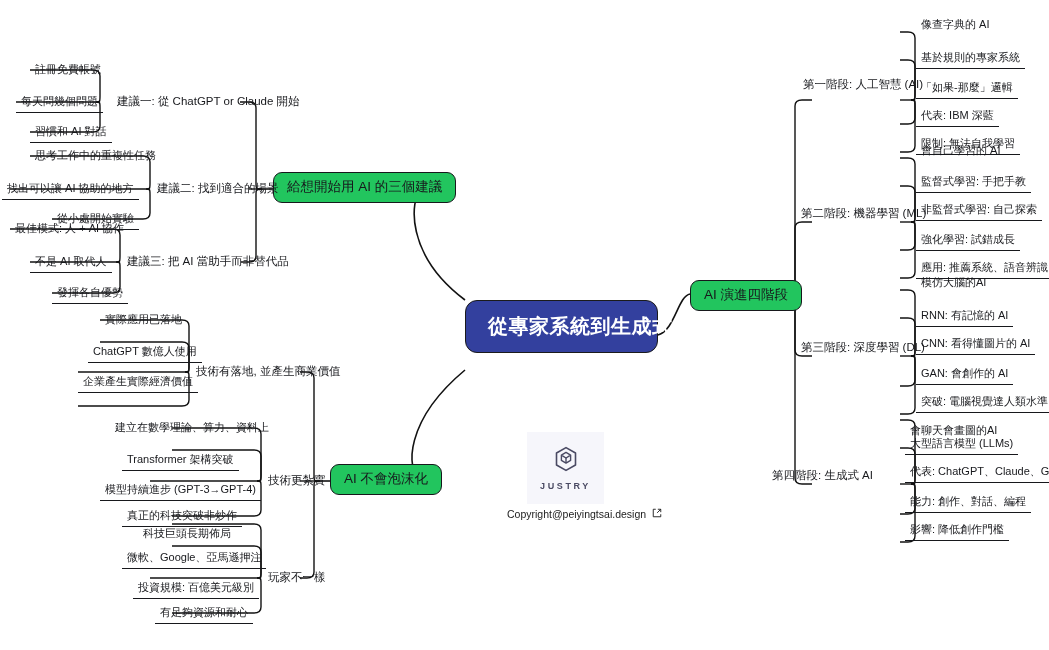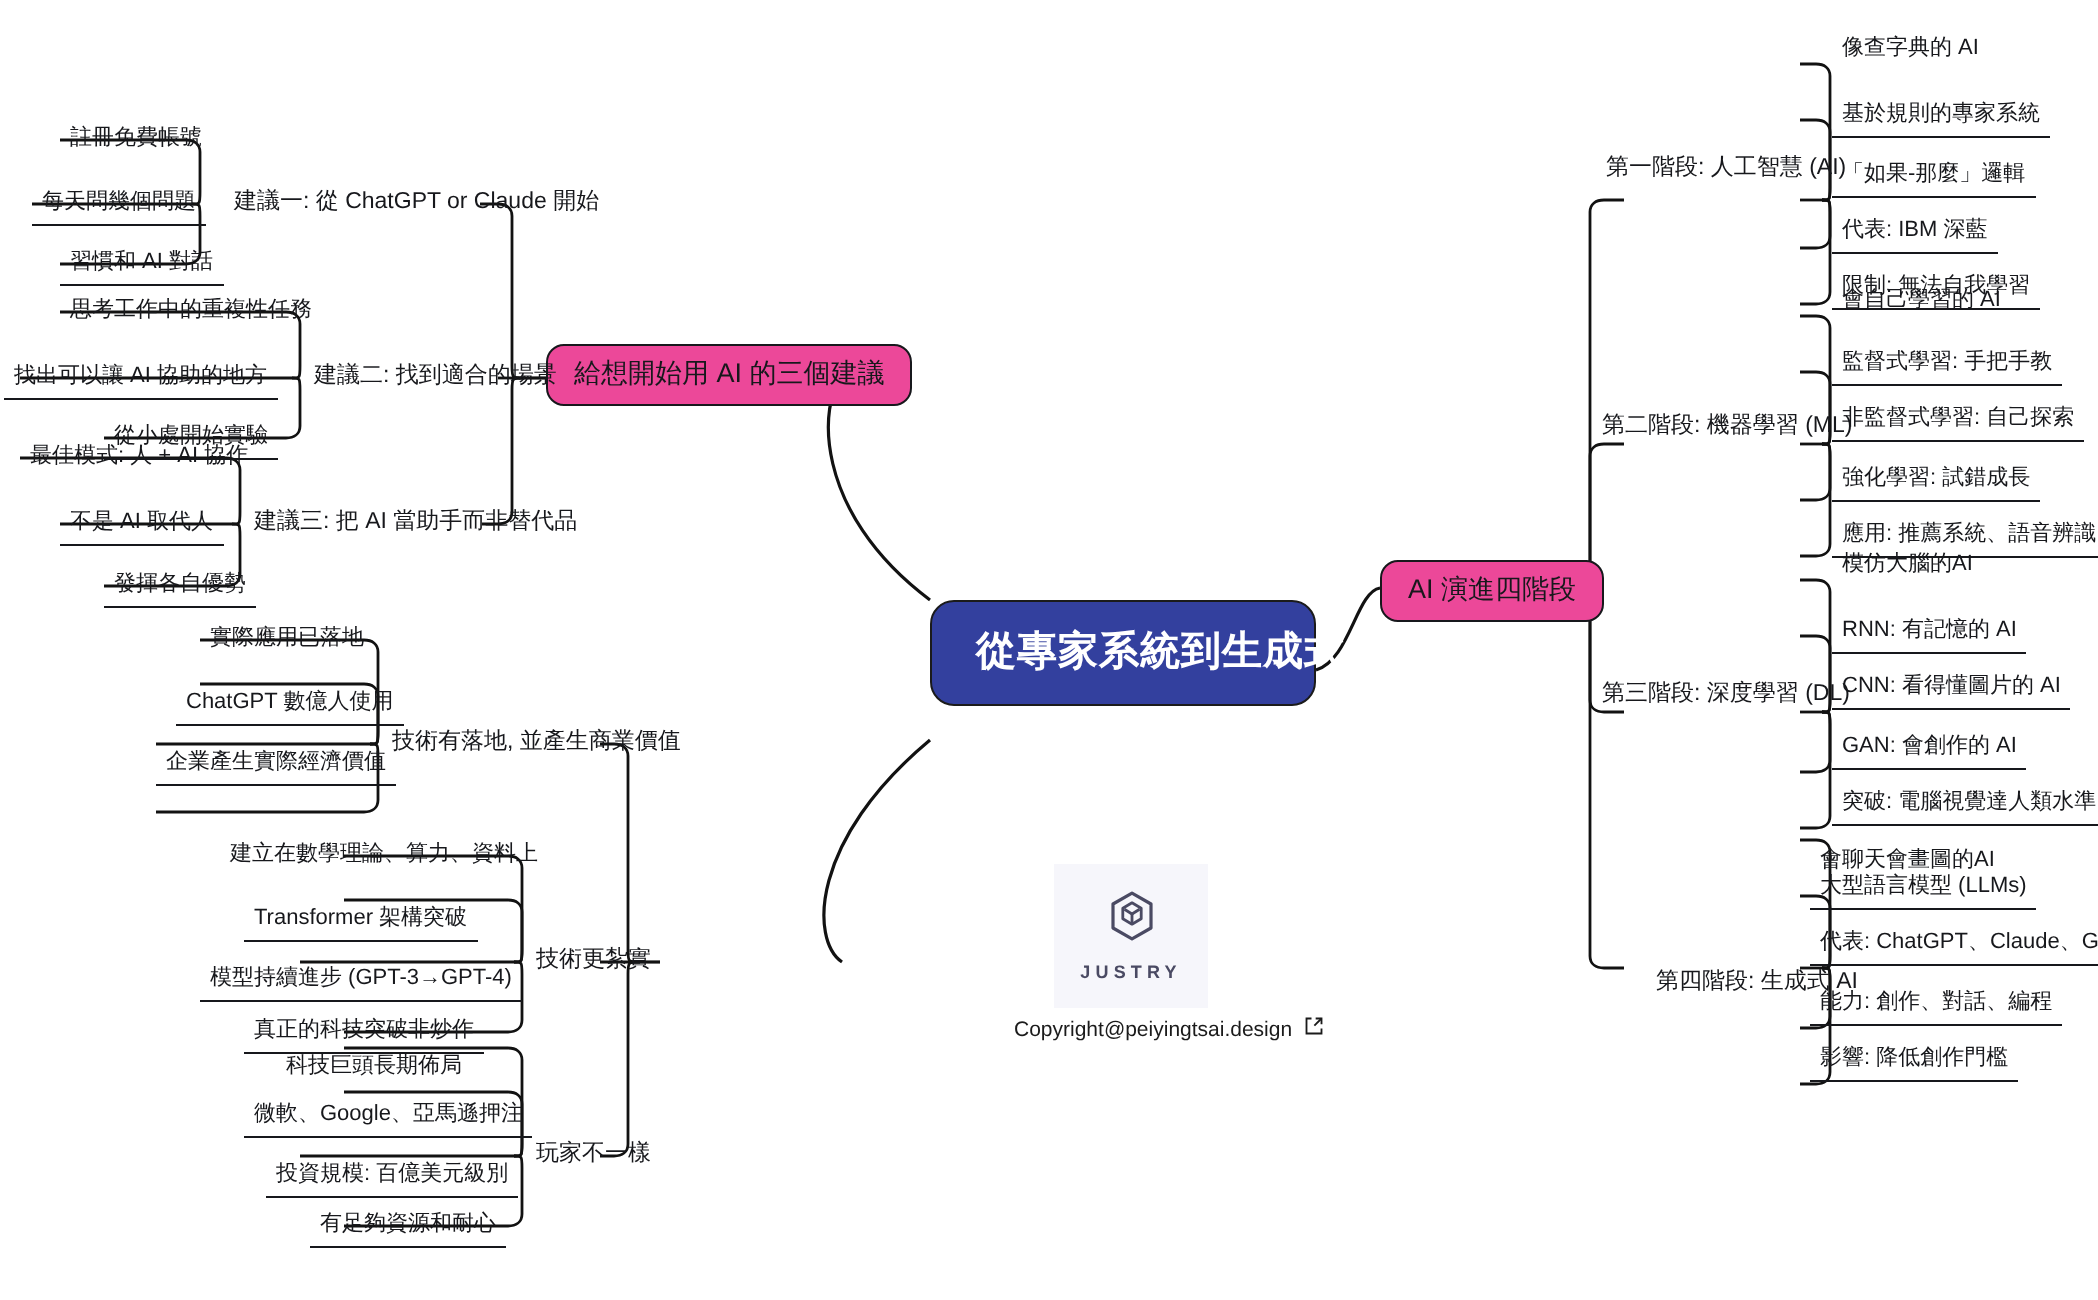--- a/index.html
+++ b/index.html
@@ -26,21 +26,21 @@
     text-align:center;
     font-size:20px;
     font-weight:bold;
     line-height:1.35;
     padding:12px 22px;
     letter-spacing:.5px;
   }
   .central .l2{display:block;}
 
   .branch{
-    background:#ec4899;
+    background:#22c55e;
     color:#17181c;
     border:1.6px solid #17181c;
     border-radius:9px;
     font-size:13.5px;
     padding:7px 13px;
     text-align:center;
     line-height:1.1;
   }
 
   .mid{
@@ -164,20 +164,21 @@
     <path class="thin" d="M911,484 C 915,484 915,484 915,490 L 915,508 C 915,512 912,514 908,514 L 900,514"></path>
     <path class="thin" d="M911,484 C 915,484 915,484 915,490 L 915,536 C 915,540 912,542 908,542 L 900,542"></path>
   </svg>
 
   <div class="node central" style="left:465px;top:300px;width:193px;">
     <span class="l2">從專家系統到生成式</span>
   </div>
 
   <div class="node branch" style="left:273px;top:172px;">給想開始用 AI 的三個建議</div>
 
+  <div class="node branch" style="left:330px;top:464px;">AI 不會泡沫化</div>
 
   <div class="node branch" style="left:690px;top:280px;">AI 演進四階段</div>
 
   <div class="node mid" style="left:113px;top:93px;">建議一: 從 ChatGPT or Claude 開始</div>
   <div class="node leaf plain" style="left:30px;top:60px;">註冊免費帳號</div>
   <div class="node leaf u" style="left:16px;top:92px;">每天問幾個問題</div>
   <div class="node leaf u" style="left:30px;top:122px;">習慣和 AI 對話</div>
 
   <div class="node mid" style="left:153px;top:180px;">建議二: 找到適合的場景</div>
   <div class="node leaf plain" style="left:30px;top:146px;">思考工作中的重複性任務</div>
@@ -220,21 +221,21 @@
   <div class="node leaf u" style="left:916px;top:230px;">強化學習: 試錯成長</div>
   <div class="node leaf u" style="left:916px;top:258px;">應用: 推薦系統、語音辨識</div>
 
   <div class="node mid" style="left:797px;top:339px;">第三階段: 深度學習 (DL)</div>
   <div class="node leaf plain" style="left:916px;top:273px;">模仿大腦的AI</div>
   <div class="node leaf u" style="left:916px;top:306px;">RNN: 有記憶的 AI</div>
   <div class="node leaf u" style="left:916px;top:334px;">CNN: 看得懂圖片的 AI</div>
   <div class="node leaf u" style="left:916px;top:364px;">GAN: 會創作的 AI</div>
   <div class="node leaf u" style="left:916px;top:392px;">突破: 電腦視覺達人類水準</div>
 
-  <div class="node mid" style="left:824px;top:467px;margin-top:16px;">第四階段: 生成式 AI</div>
+  <div class="node mid" style="left:768px;top:467px;">第四階段: 生成式 AI</div>
   <div class="node leaf plain" style="left:905px;top:403px;margin-top:18px;">會聊天會畫圖的AI</div>
   <div class="node leaf u" style="left:905px;top:434px;">大型語言模型 (LLMs)</div>
   <div class="node leaf u" style="left:905px;top:462px;">代表: ChatGPT、Claude、Gemini</div>
   <div class="node leaf u" style="left:905px;top:492px;">能力: 創作、對話、編程</div>
   <div class="node leaf u" style="left:905px;top:520px;">影響: 降低創作門檻</div>
 
   <div id="logo-box" style="left:527px;top:432px;width:77px;height:72px;">
     <span>
       <svg width="24" height="26" viewBox="0 0 24 26" aria-hidden="true">
         <path d="M12 1.6 L21.5 7 L21.5 19 L12 24.4 L2.5 19 L2.5 7 Z" fill="none" stroke="#4a4a63" stroke-width="1.6" stroke-linejoin="round"></path>

